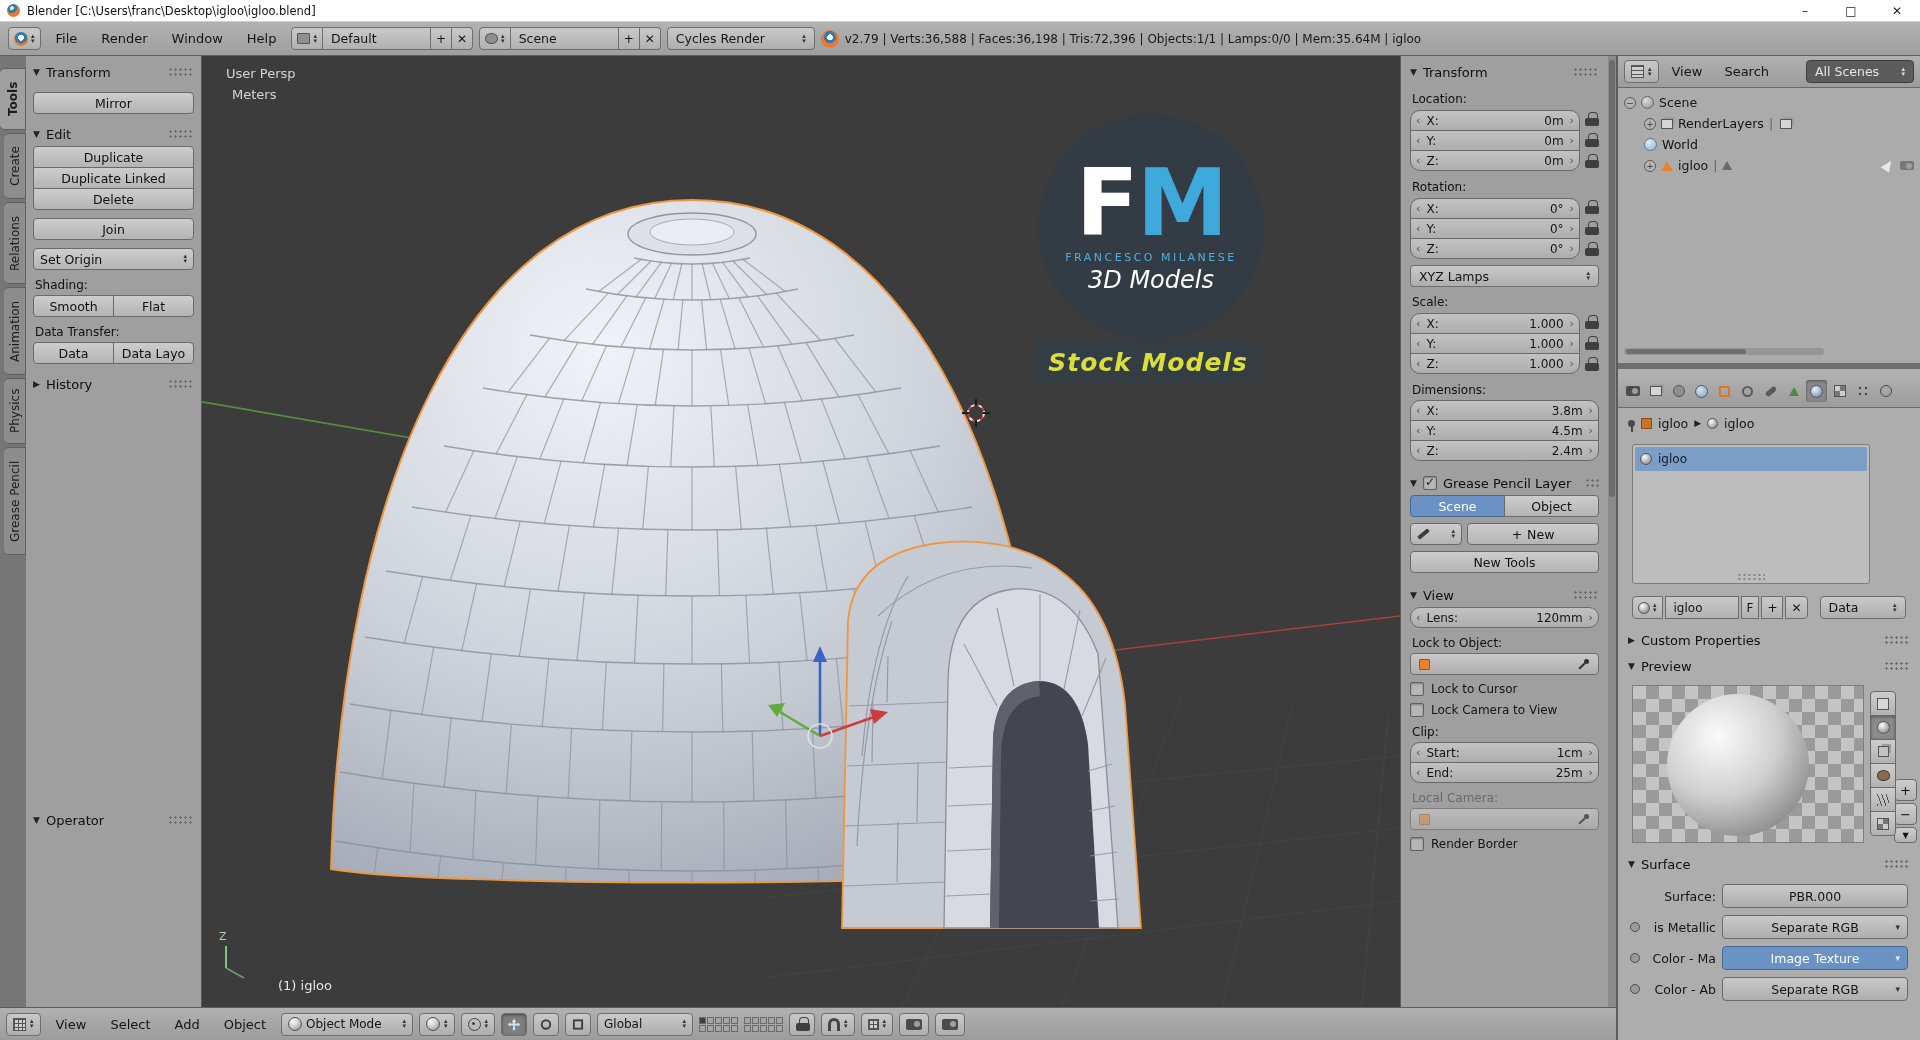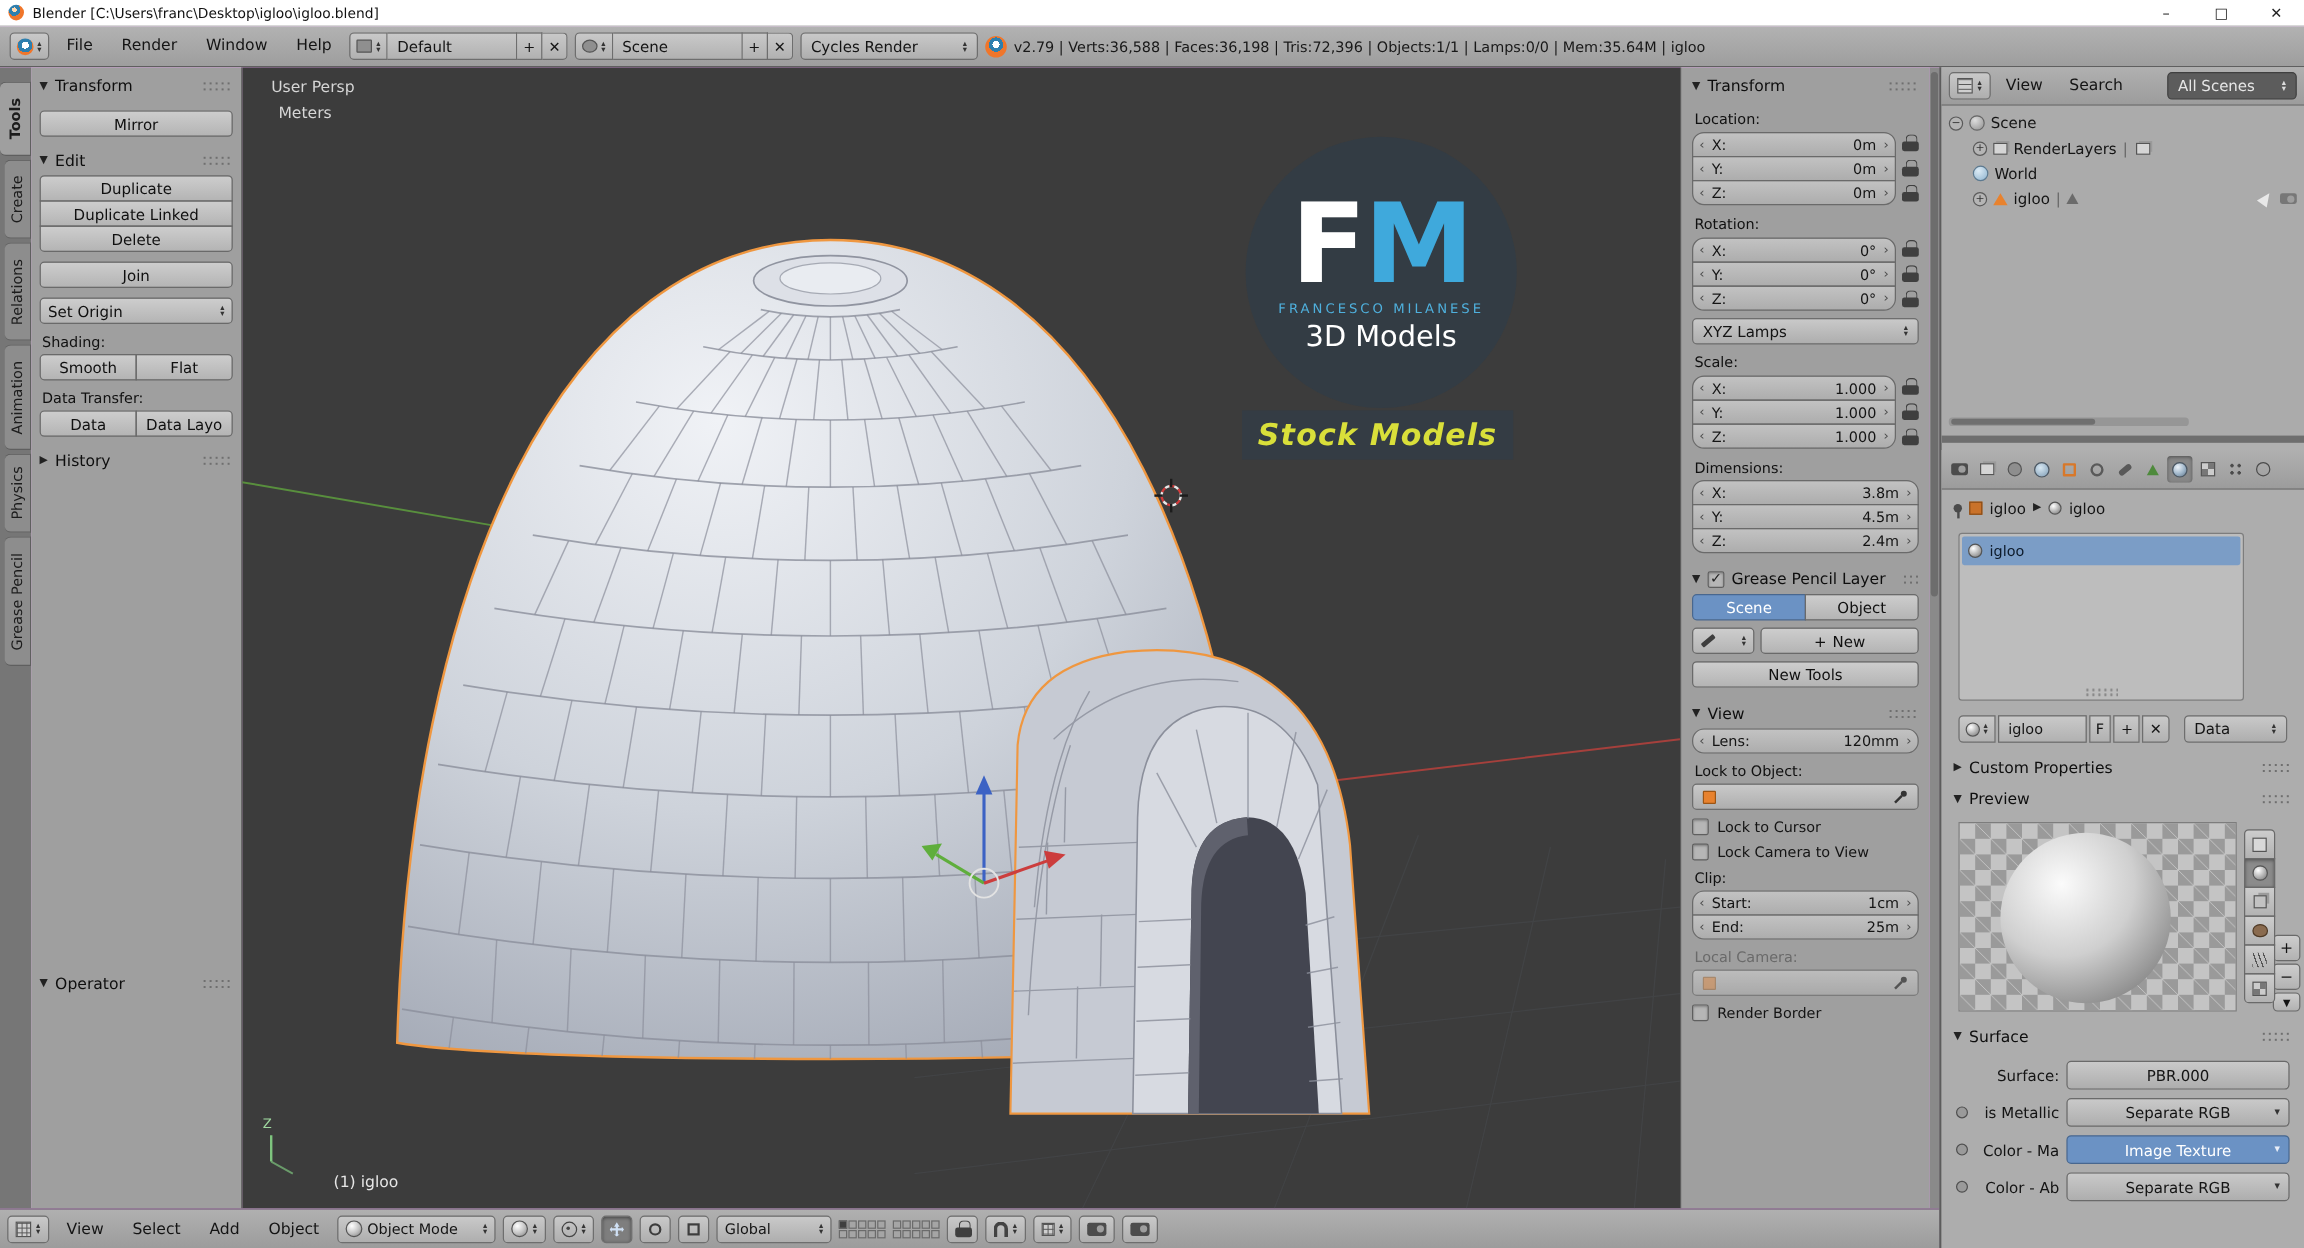--- a/index.html
+++ b/index.html
@@ -50,21 +50,21 @@
 .pair .b:last-child{border-radius:0 4px 4px 0}
 .lab{font-size:12px;color:#101010;margin:8px 0 3px 2px}
 .sp{height:8px}
 
 .view3d{position:absolute;left:202px;top:0;width:1198px;height:100%;background:#3c3c3c}
 .vtxt{position:absolute;color:#d6d6d6;font-size:13px}
 .fm-circle{position:absolute;left:836px;top:58px;width:226px;height:226px;border-radius:50%;background:rgba(50,60,70,.88);display:flex;flex-direction:column;align-items:center;justify-content:center}
 .fm-big{font-size:92px;line-height:86px;font-weight:bold;letter-spacing:-2px}
 .fm-f{color:#fff}.fm-m{color:#3fa9dc}
 .fm-line1{font-size:11px;letter-spacing:2.5px;color:#4fb0dd;margin-top:4px}
-.fm-line2{font-size:24px;color:#fff;margin-top:2px}
+.fm-line2{font-size:24px;font-style:italic;color:#fff;margin-top:2px}
 .stockbox{position:absolute;left:833px;top:286px;width:226px;height:41px;background:rgba(50,60,70,.78);display:flex;align-items:center;justify-content:center}
 .stocktxt{font-size:25px;font-weight:bold;font-style:italic;color:#d9df3a;letter-spacing:1px}
 
 .vp-header{position:absolute;left:0;bottom:0;height:33px;width:100%;background:linear-gradient(#b0b0b0,#9c9c9c);border-top:1px solid #5f5f5f;display:flex;align-items:center;gap:6px;padding:0 6px}
 .hbtn{height:23px;display:flex;align-items:center;gap:4px;background:linear-gradient(#c9c9c9,#aeaeae);border:1px solid #6e6e6e;border-radius:4px;padding:0 6px}
 .hbtn.pressed{background:#7e7e7e;box-shadow:inset 0 1px 3px rgba(0,0,0,.45)}
 .ball{width:14px;height:14px;border-radius:50%;background:radial-gradient(circle at 35% 30%,#fff,#c2c2c2 55%,#7f7f7f);border:1px solid #555}
 .pivot-ic{width:13px;height:13px;border-radius:50%;border:1.5px solid #444;position:relative}
 .pivot-ic::after{content:"";position:absolute;left:3.5px;top:3.5px;width:3px;height:3px;border-radius:50%;background:#444}
 .layers{display:grid;grid-template-columns:repeat(5,7px);grid-auto-rows:7px;gap:1px}

